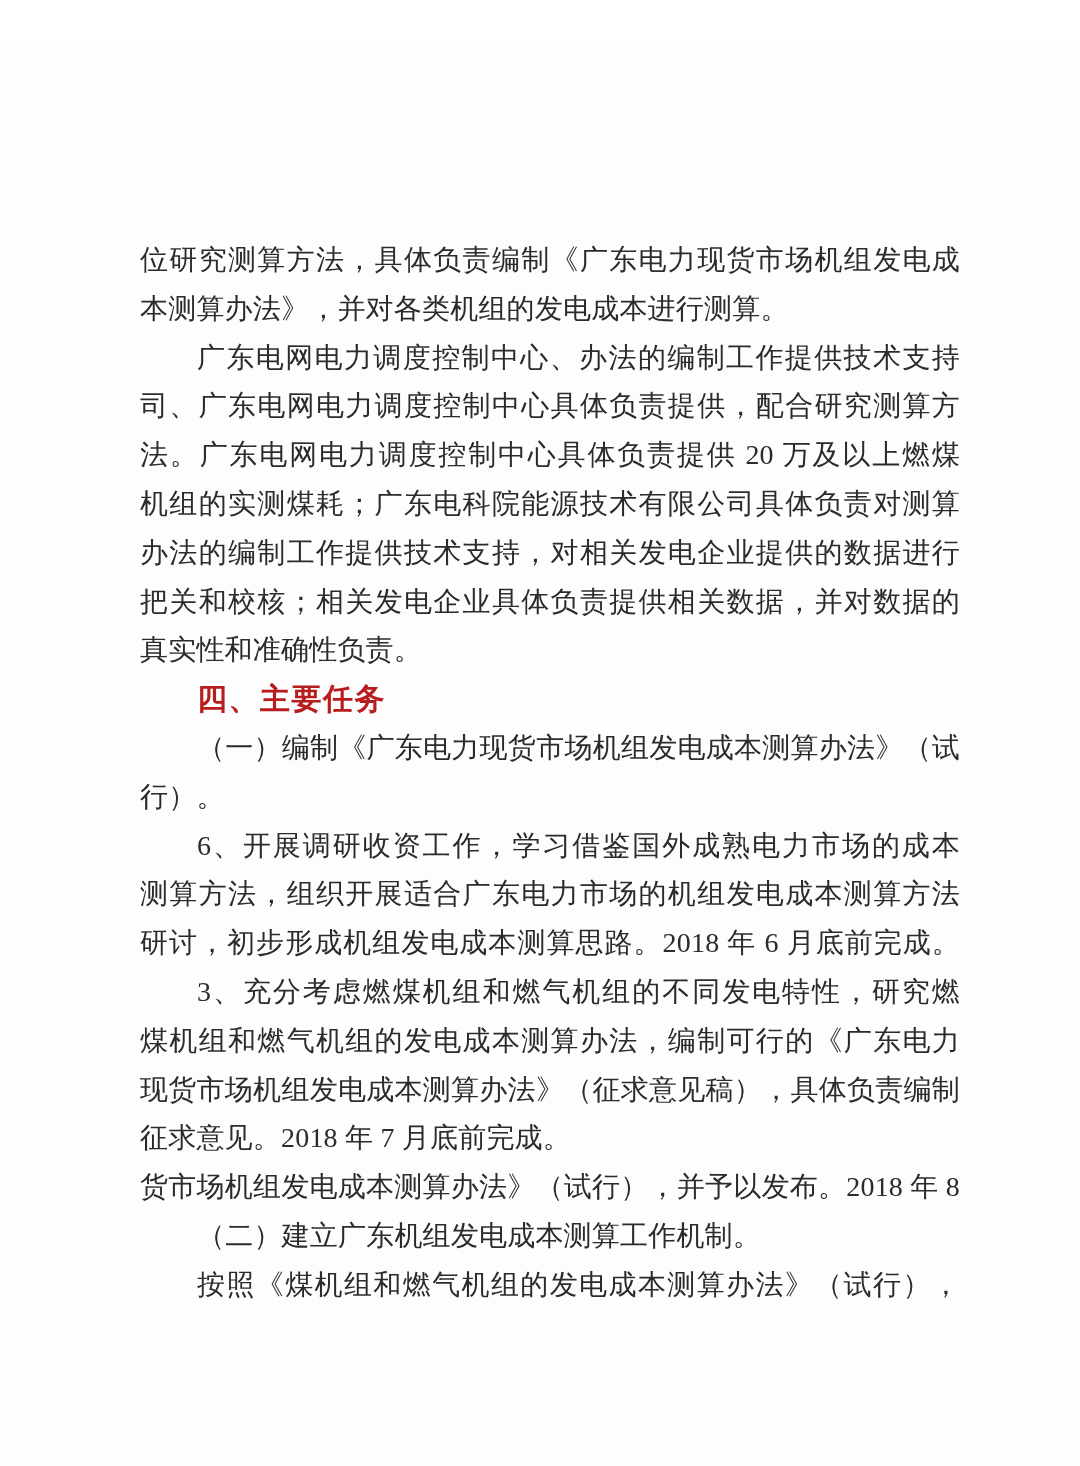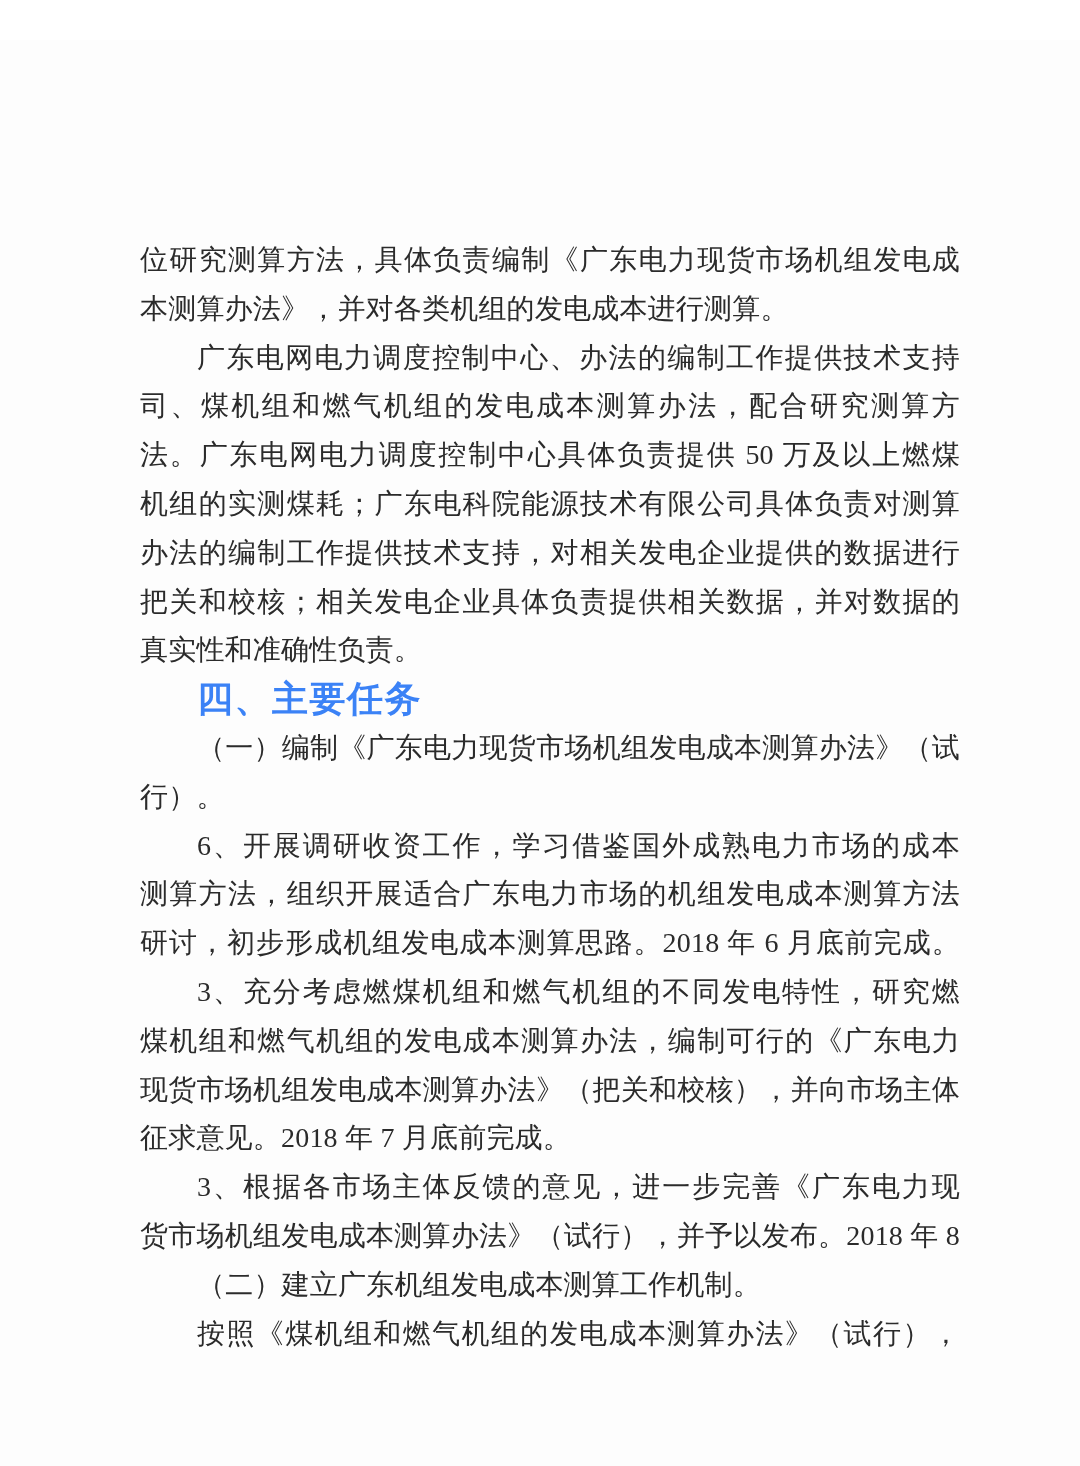--- a/index.html
+++ b/index.html
@@ -30,22 +30,22 @@
   }
   .line.full {
     text-align: justify;
     text-align-last: justify;
     white-space: normal;
   }
   .line.indent { padding-left: 57px; }
   .line.heading {
     font-family: "Liberation Sans", "DejaVu Sans", sans-serif;
     font-weight: 700;
-    font-size: 36px;
-    color: #3b82f6;
+    font-size: 30px;
+    color: #b91c1c;
     letter-spacing: 1.5px;
   }
   .pagenum {
     position: absolute;
     left: 832px;
     top: 1428px;
     font-family: "Liberation Serif", "DejaVu Serif", serif;
     font-size: 27px;
     color: #383b42;
     word-spacing: 7px;
@@ -62,37 +62,36 @@
 </style>
 </head>
 <body>
 
 <div class="page">
 
   <div class="textblock">
     <div class="line full">位研究测算方法，具体负责编制《广东电力现货市场机组发电成</div>
     <div class="line">本测算办法》，并对各类机组的发电成本进行测算。</div>
     <div class="line indent full">广东电网电力调度控制中心、办法的编制工作提供技术支持</div>
-    <div class="line full">司、煤机组和燃气机组的发电成本测算办法，配合研究测算方</div>
-    <div class="line full">法。广东电网电力调度控制中心具体负责提供 50 万及以上燃煤</div>
+    <div class="line full">司、广东电网电力调度控制中心具体负责提供，配合研究测算方</div>
+    <div class="line full">法。广东电网电力调度控制中心具体负责提供 20 万及以上燃煤</div>
     <div class="line full">机组的实测煤耗；广东电科院能源技术有限公司具体负责对测算</div>
     <div class="line full">办法的编制工作提供技术支持，对相关发电企业提供的数据进行</div>
     <div class="line full">把关和校核；相关发电企业具体负责提供相关数据，并对数据的</div>
     <div class="line">真实性和准确性负责。</div>
     <div class="line indent heading">四、主要任务</div>
     <div class="line indent full">（一）编制《广东电力现货市场机组发电成本测算办法》（试</div>
     <div class="line">行）。</div>
     <div class="line indent full">6、开展调研收资工作，学习借鉴国外成熟电力市场的成本</div>
     <div class="line full">测算方法，组织开展适合广东电力市场的机组发电成本测算方法</div>
     <div class="line full">研讨，初步形成机组发电成本测算思路。2018 年 6 月底前完成。</div>
     <div class="line indent full">3、充分考虑燃煤机组和燃气机组的不同发电特性，研究燃</div>
     <div class="line full">煤机组和燃气机组的发电成本测算办法，编制可行的《广东电力</div>
-    <div class="line full">现货市场机组发电成本测算办法》（把关和校核），并向市场主体</div>
+    <div class="line full">现货市场机组发电成本测算办法》（征求意见稿），具体负责编制</div>
     <div class="line">征求意见。2018 年 7 月底前完成。</div>
-    <div class="line indent full">3、根据各市场主体反馈的意见，进一步完善《广东电力现</div>
     <div class="line full">货市场机组发电成本测算办法》（试行），并予以发布。2018 年 8</div>
     <div class="line indent">（二）建立广东机组发电成本测算工作机制。</div>
     <div class="line indent full">按照《煤机组和燃气机组的发电成本测算办法》（试行），</div>
   </div>
 
   <div class="pagenum">— 3 —</div>
 
   <div class="smudge wide"></div>
   <div class="smudge right"></div>
 

